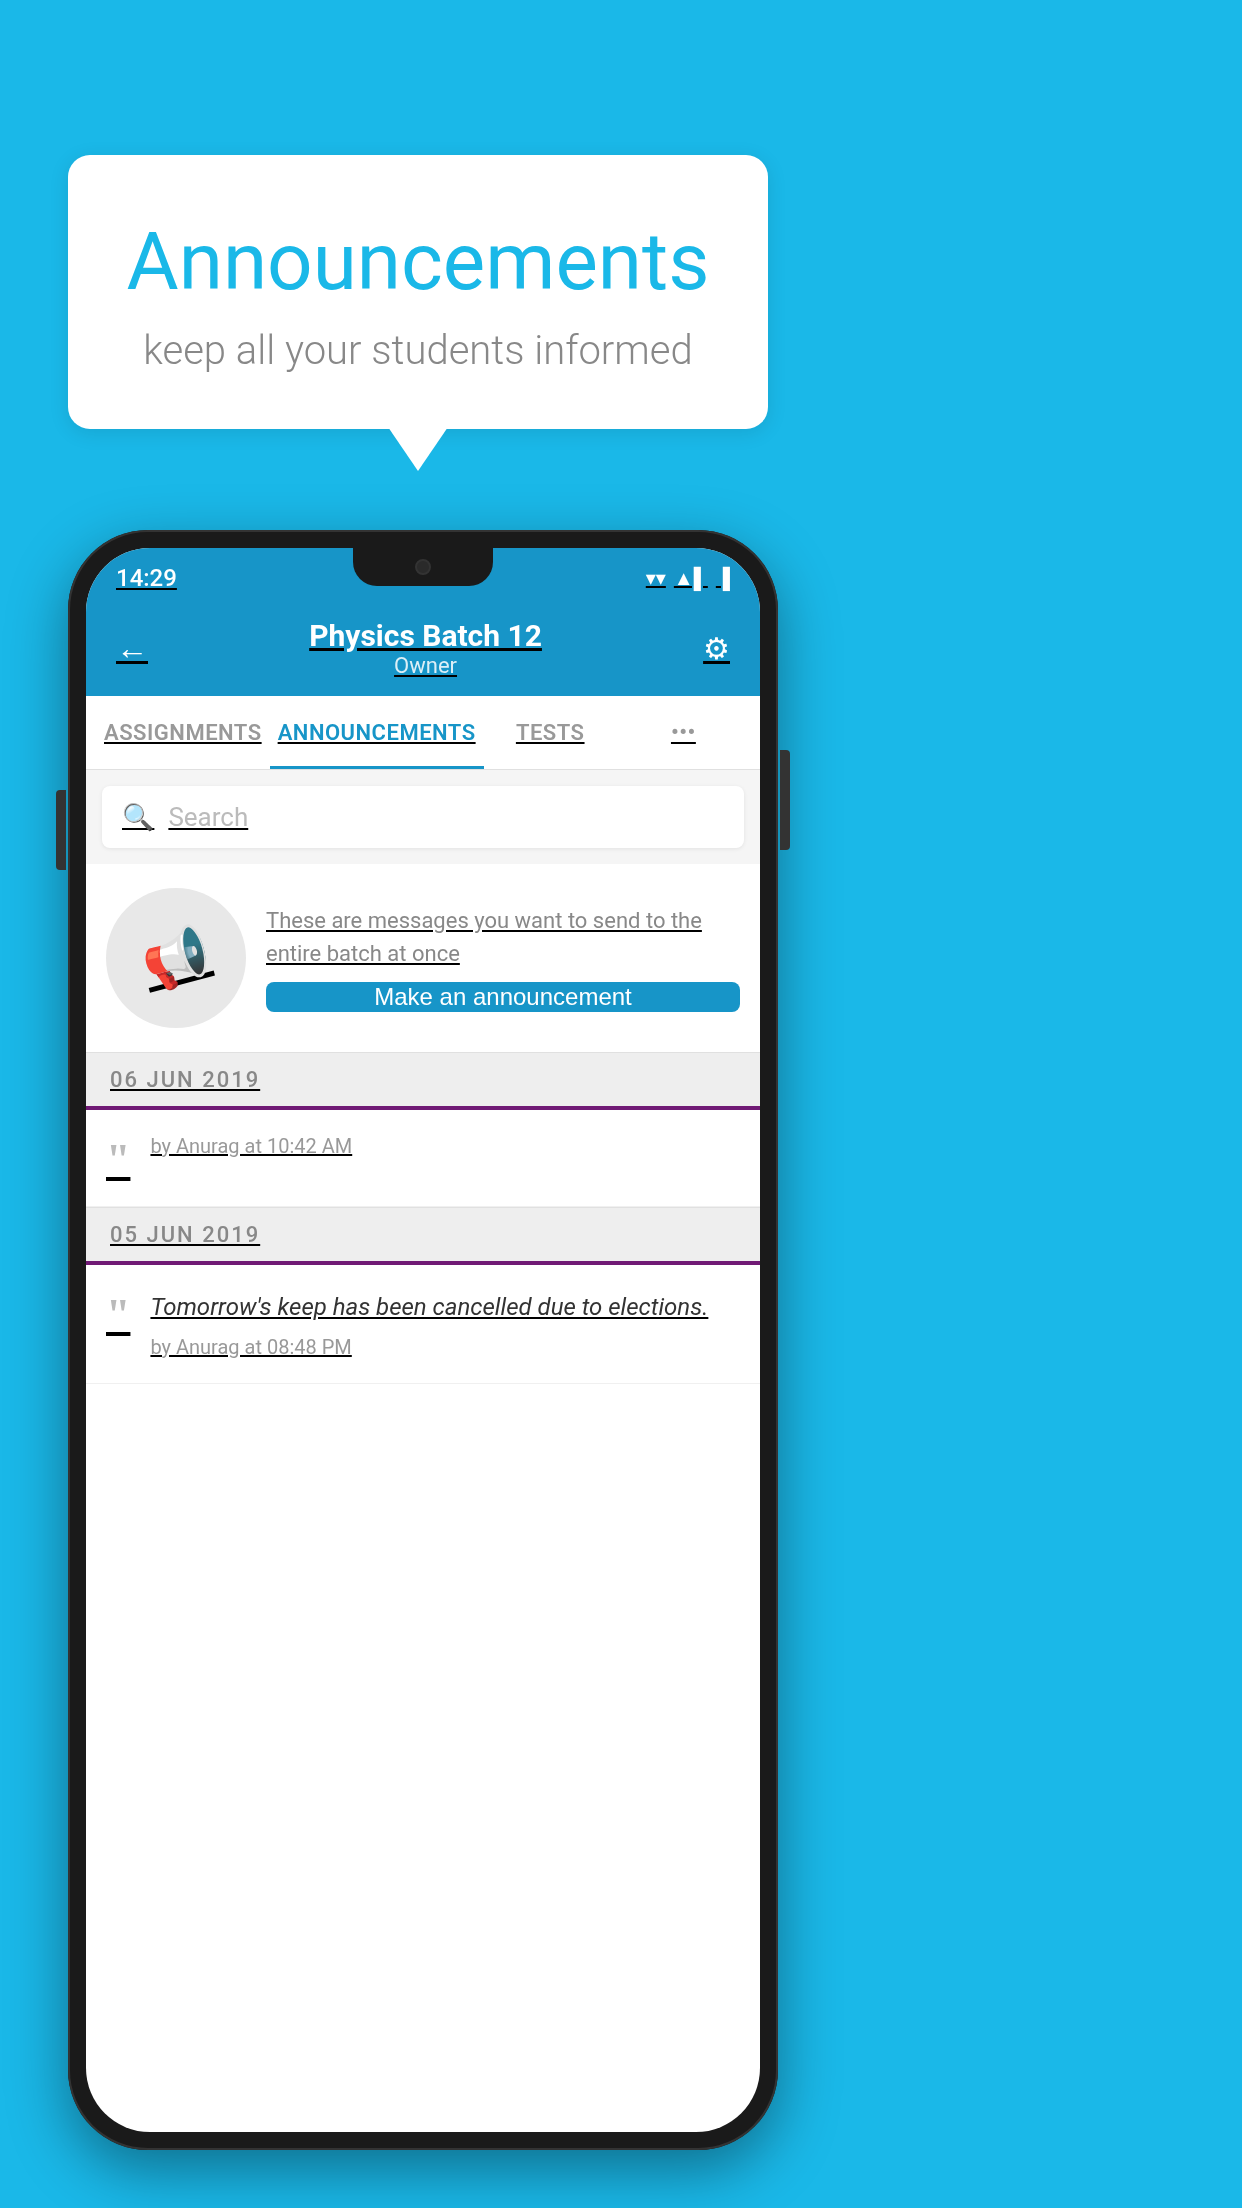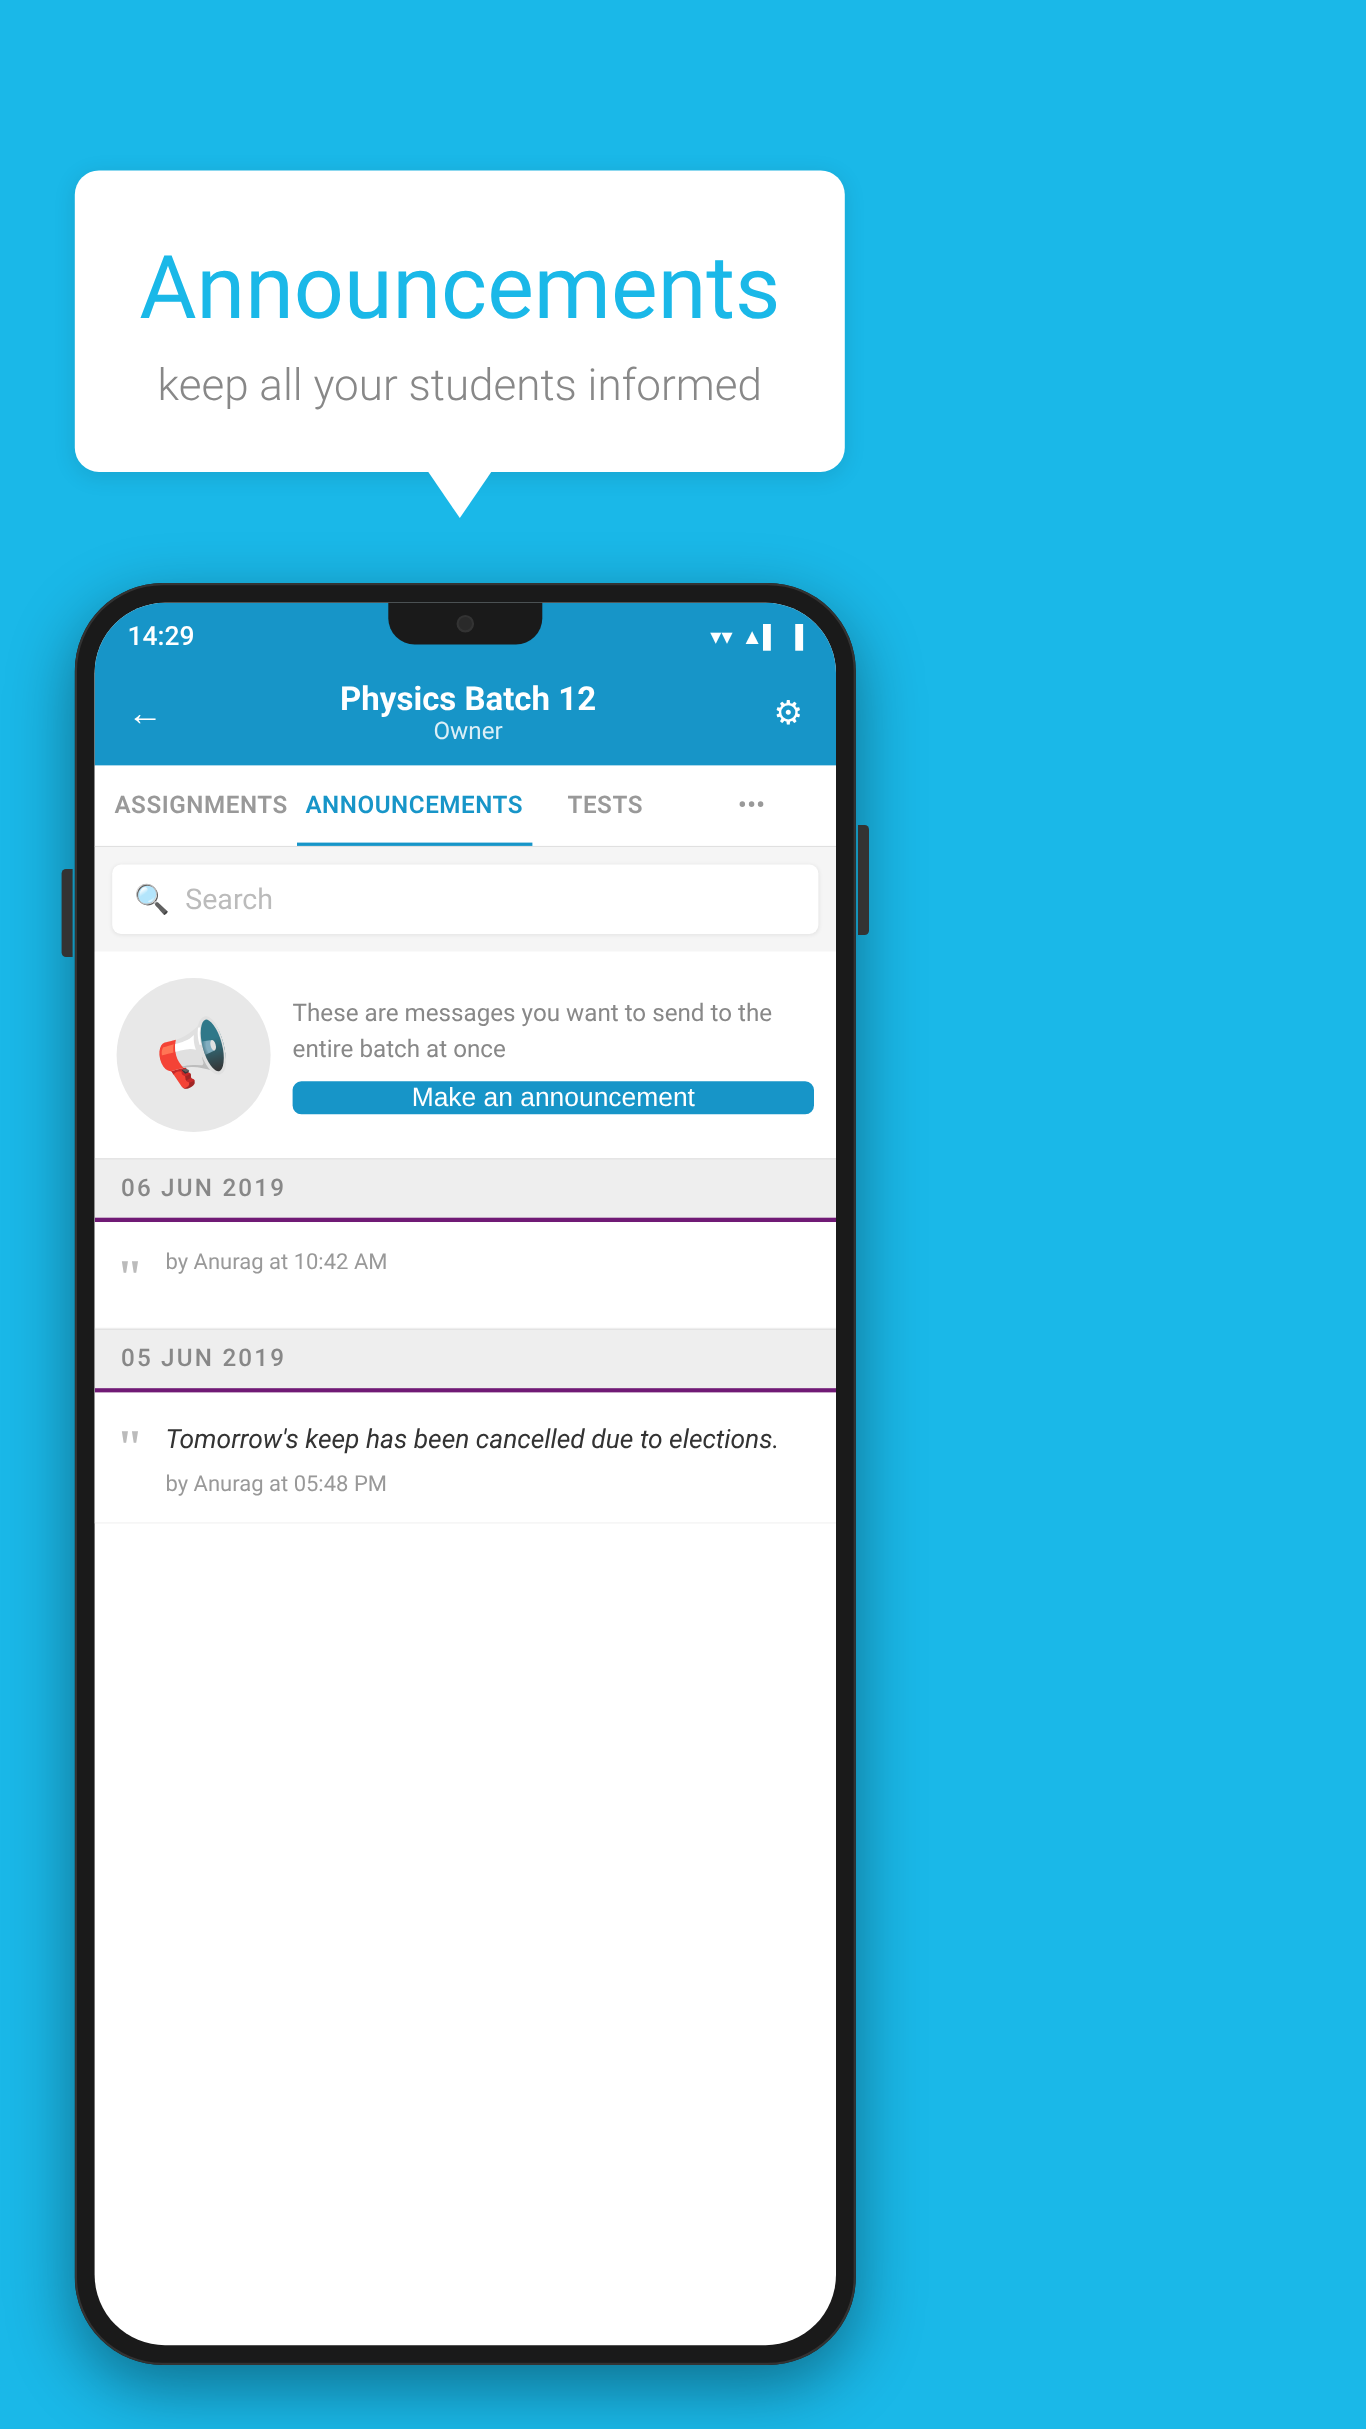--- a/index.html
+++ b/index.html
@@ -99,20 +99,21 @@
       border-radius: 0 4px 4px 0;
     }
 
     .phone-screen {
       width: 100%;
       height: 100%;
       background: white;
       border-radius: 64px;
       overflow: hidden;
       position: relative;
+      text-decoration: underline;
     }
 
     
     .notch {
       position: absolute;
       top: 0;
       left: 50%;
       transform: translateX(-50%);
       width: 140px;
       height: 38px;
@@ -427,20 +428,20 @@
             <div class="announcement-author">by Anurag at 10:42 AM</div>
           </div>
         </div>
 
         <div class="date-separator">05  JUN  2019</div>
 
         <div class="announcement-item">
           <div class="quote-icon">"</div>
           <div class="announcement-content">
             <div class="announcement-text">Tomorrow's keep has been cancelled due to elections.</div>
-            <div class="announcement-author">by Anurag at 05:48 PM</div>
+            <div class="announcement-author">by Anurag at 08:48 PM</div>
           </div>
         </div>
 
       </div>
     </div>
   </div>
 </div>
 
 </body></html>

